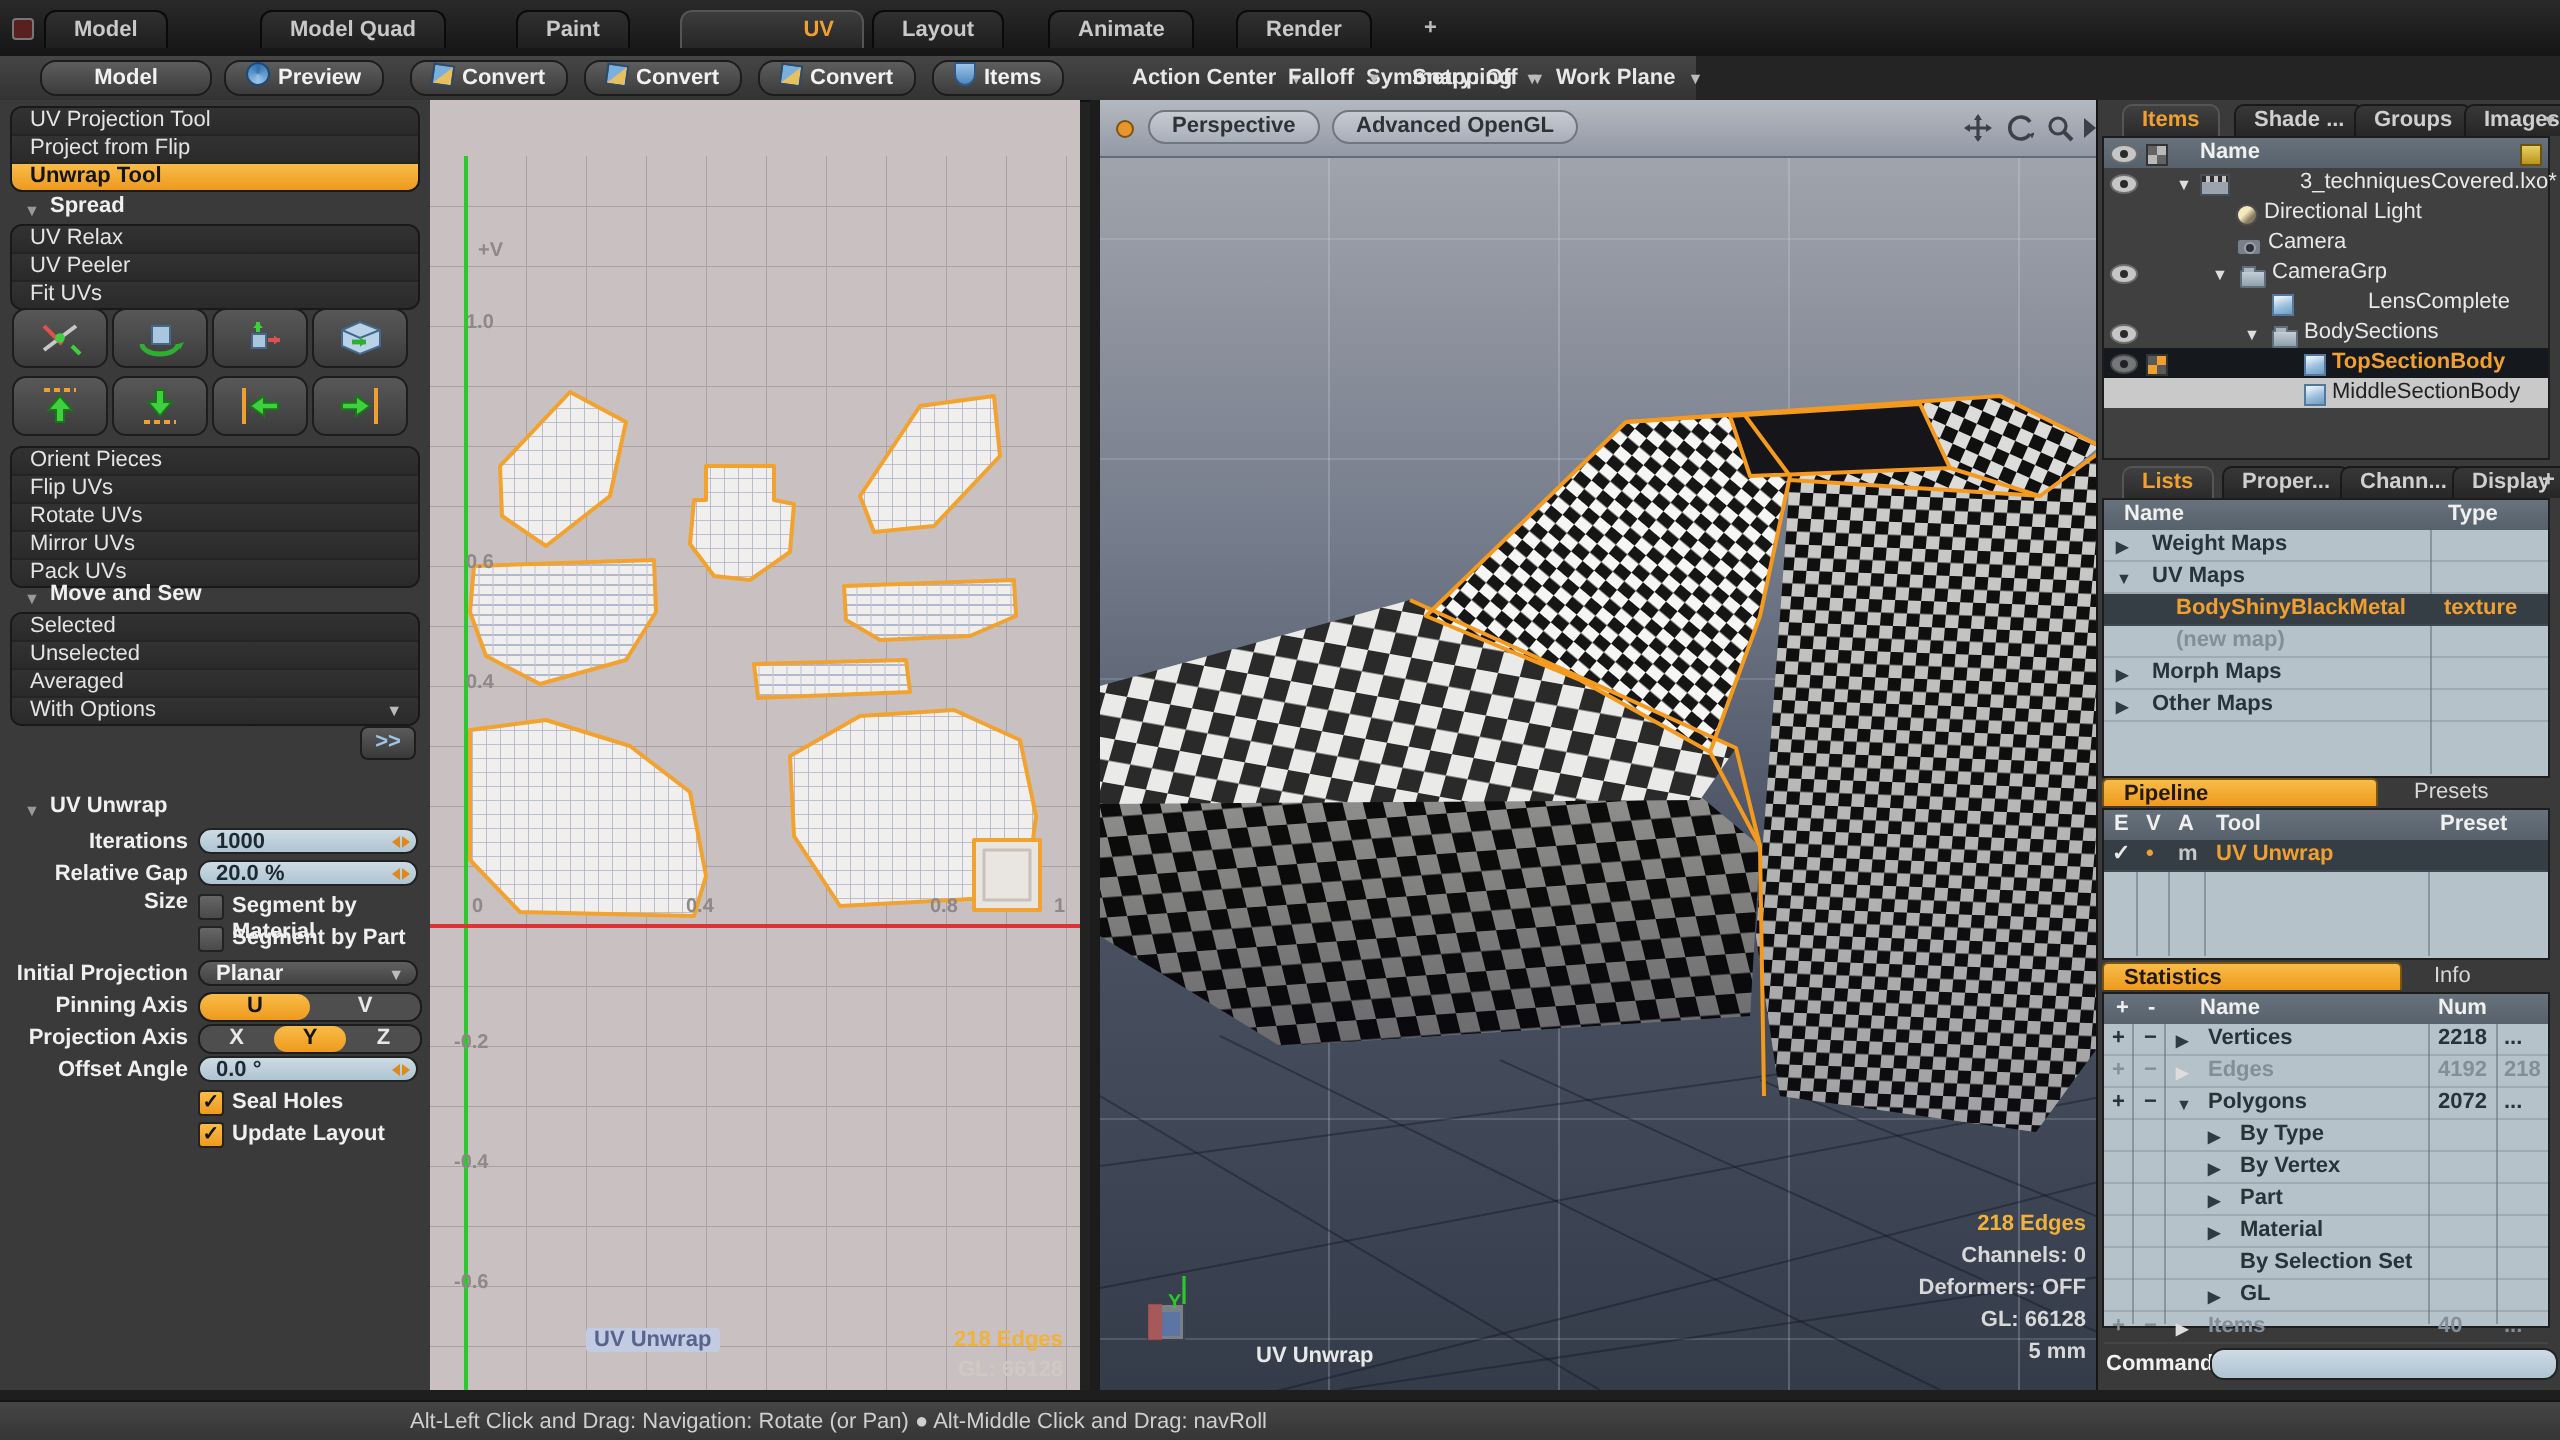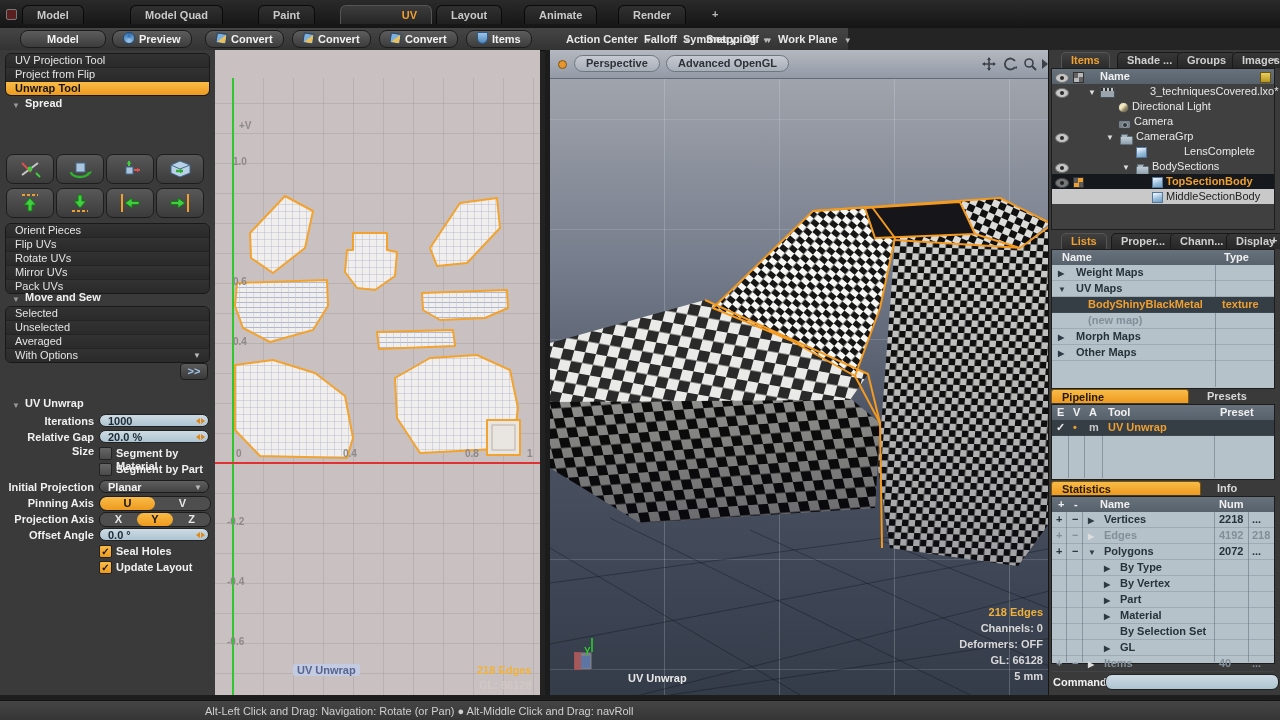--- a/index.html
+++ b/index.html
@@ -79,21 +79,21 @@
   .tcell{position:absolute;top:0;height:15px;line-height:15px;white-space:nowrap;}
   .exp{font-size:8px;color:#ddd;}
   .bluetable{position:absolute;left:2px;width:222px;background:#b6c2ca;border:1px solid #1d1d1d;}
   .bthead{height:15px;background:linear-gradient(#68727c,#57616b);color:#f0f0f0;font-weight:bold;position:relative;}
   .btrow{height:15px;position:relative;color:#273239;font-weight:bold;border-bottom:1px solid rgba(90,105,115,.25);}
   .btrow.sel{background:#353d45;color:#f0a030;}
   .btrow.dim{color:#828f98;}
   .colline{position:absolute;top:0;bottom:0;width:1px;background:rgba(80,95,108,.45);}
   .orangetab{position:absolute;height:14px;line-height:14px;padding:0 10px;background:linear-gradient(#f8bc48,#ee9a1e);
              color:#23190a;font-weight:bold;border-radius:3px 3px 0 0;border:1px solid #7a5510;border-bottom:none;}
-  .graytabtext{position:absolute;height:14px;line-height:14px;color:#d8d8d8;font-weight:bold;}
+  .graytabtext{position:absolute;height:14px;line-height:14px;color:#d8d8d8;font-weight:normal;}
   
   .i-eye{display:inline-block;width:12px;height:8px;border-radius:50%;background:#c6c6c6;border:1px solid #6e6e6e;position:relative;}
   .i-eye:after{content:"";position:absolute;left:4px;top:2px;width:4px;height:4px;border-radius:50%;background:#2a2a2a;}
   .i-check{display:inline-block;width:9px;height:9px;background:conic-gradient(#b9b9b9 25%,#636363 0 50%,#b9b9b9 0 75%,#636363 0);border:1px solid #333;}
   .i-check.or{background:conic-gradient(#f0a030 25%,#5a5a5a 0 50%,#f0a030 0 75%,#5a5a5a 0);}
   .i-cube{display:inline-block;width:9px;height:9px;background:linear-gradient(160deg,#e2eef8 15%,#9cc0de 55%,#6f9cc0);border:1px solid #55779a;}
   .i-folder{display:inline-block;width:11px;height:7px;background:linear-gradient(#c3ced6,#8fa0ad);border:1px solid #5f6f7a;border-radius:1px;position:relative;}
   .i-folder:before{content:"";position:absolute;left:0;top:-3px;width:5px;height:2px;background:#a9b6c0;border:1px solid #5f6f7a;border-bottom:none;}
   .i-scene{display:inline-block;width:13px;height:9px;background:#9aa4ae;border:1px solid #454f58;position:relative;}
   .i-scene:before{content:"";position:absolute;left:0;top:0;width:13px;height:3px;background:repeating-linear-gradient(90deg,#2e2e2e 0 2px,#c6c6c6 2px 4px);}
@@ -145,20 +145,25 @@
   <span class="tlabel" style="left:778px;top:3px;"><span>Work Plane</span><span class="dd">▼</span></span>
 </div>
 
 <div class="r leftpanel">
   <div class="group" style="top:3px;">
     <div class="titem">UV Projection Tool</div>
     <div class="titem">Project from Flip</div>
     <div class="titem sel">Unwrap Tool</div>
   </div>
   <div class="shead" style="top:46px;"><span class="tri">▼</span><span>Spread</span></div>
+  <div class="group" style="top:62px;">
+    <div class="titem">UV Relax</div>
+    <div class="titem">UV Peeler</div>
+    <div class="titem">Fit UVs</div>
+  </div>
 
   <div class="ibtn" style="left:6px;top:104px;">
     <svg width="24" height="20" viewBox="0 0 24 20">
       <path d="M4 16 L20 4" stroke="#c8c8c8" stroke-width="2"></path>
         <path d="M4 4 L13 13" stroke="#e05050" stroke-width="2"></path>
       <path d="M18 14 L22 18" stroke="#3fcf3f" stroke-width="2"></path>
         <circle cx="12" cy="10" r="2.4" fill="#3fcf3f"></circle>
       </svg>
   </div>
   <div class="ibtn" style="left:56px;top:104px;">

